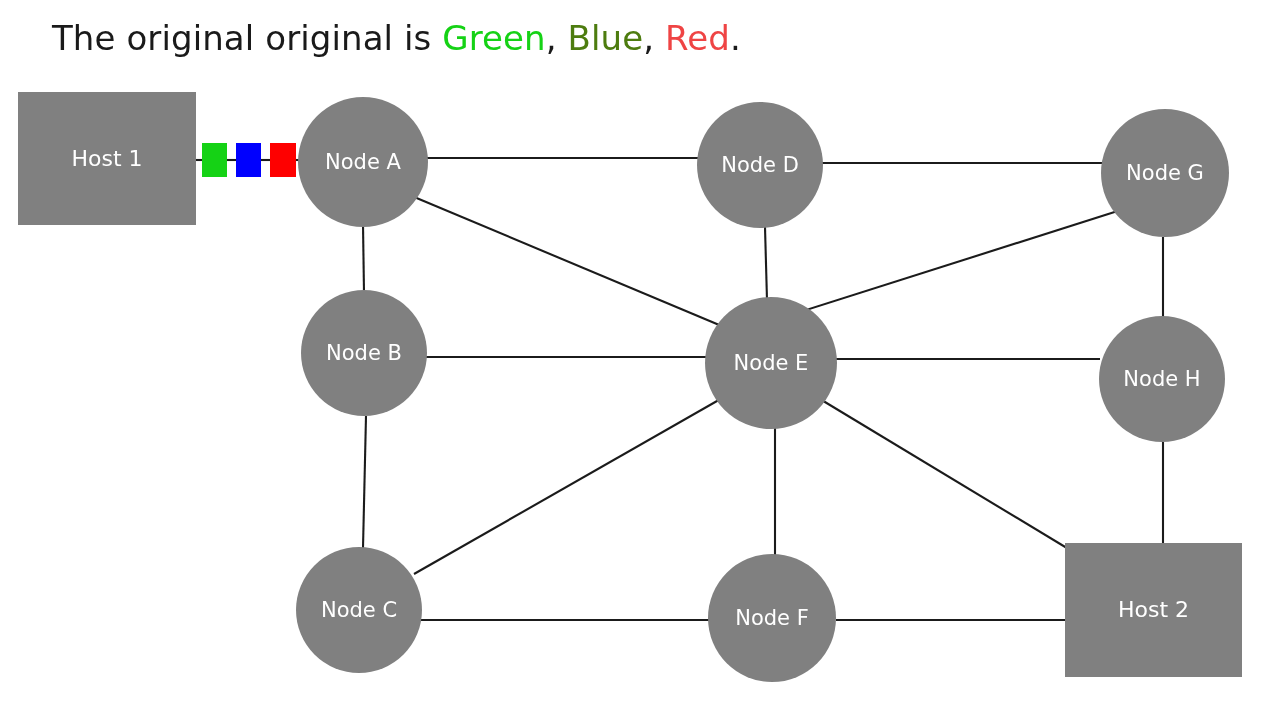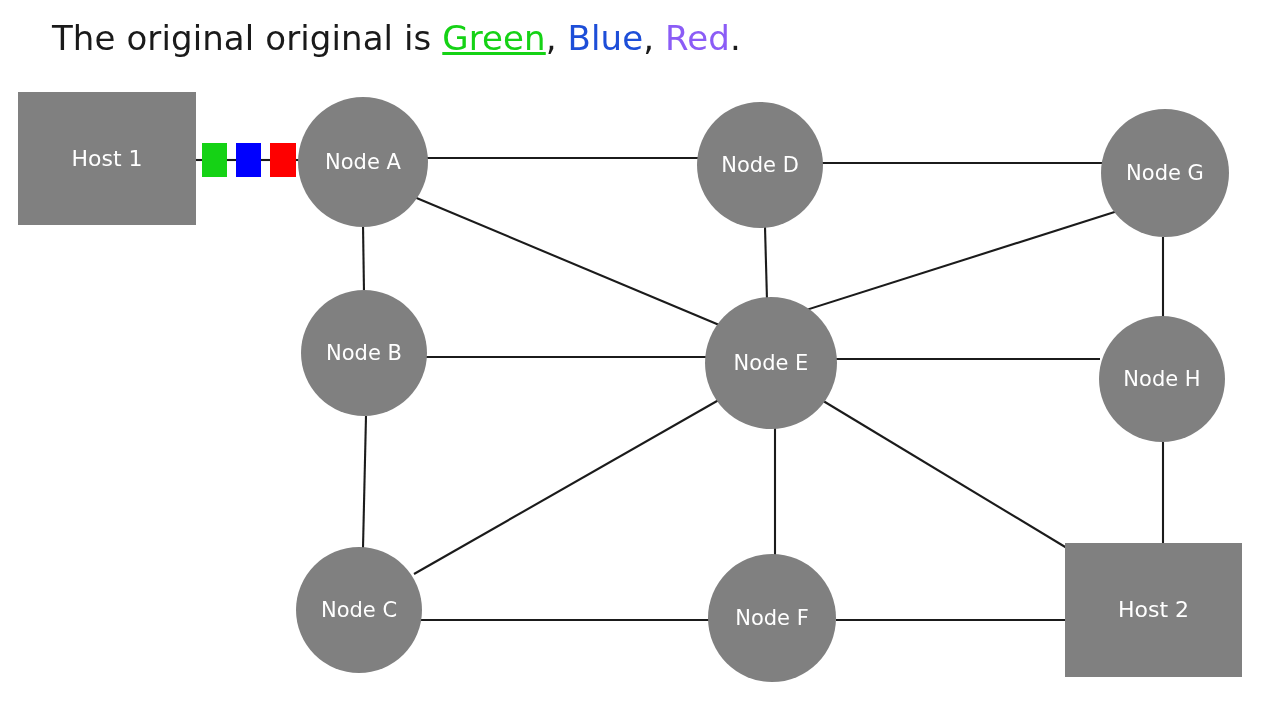--- a/index.html
+++ b/index.html
@@ -28,23 +28,23 @@
     position: absolute;
     left: 52px;
     top: 16px;
     font-size: 34px;
     line-height: 44px;
     color: #1a1a1a;
     white-space: nowrap;
     letter-spacing: 0.1px;
   }
   #title-bar .tok { }
-  #title-bar .green { color: #15d215; text-decoration: underline; }
-  #title-bar .blue  { color: #1d4ed8; }
-  #title-bar .red   { color: #8b5cf6; }
+  #title-bar .green { color: #15d215; }
+  #title-bar .blue  { color: #4d7c0f; }
+  #title-bar .red   { color: #ef4444; }
   #title-bar .punc  { color: #1a1a1a; }
 
   
   #graph {
     position: absolute;
     left: 0;
     top: 0;
     width: 1280px;
     height: 720px;
   }

